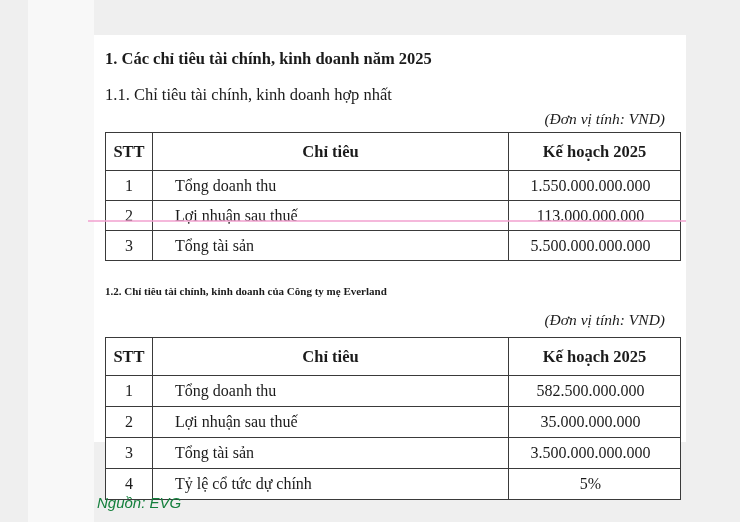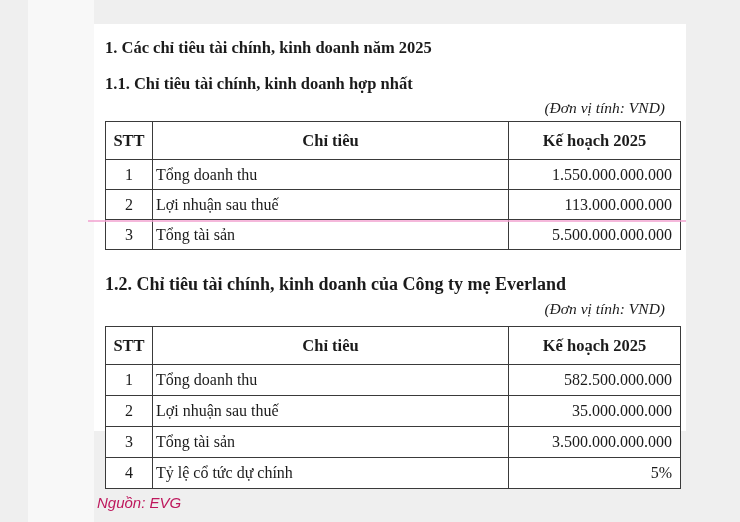--- a/index.html
+++ b/index.html
@@ -11,45 +11,45 @@
     color: #1b1b1b;
     overflow: hidden;
   }
   .left-band {
     position: absolute;
     left: 28px; top: 0; width: 66px; height: 522px;
     background: #f8f8f8;
   }
   .paper {
     position: absolute;
-    left: 94px; top: 24px; width: 592px; height: 407px;
+    left: 94px; top: 35px; width: 592px; height: 407px;
     background: #ffffff;
   }
   .heading-main {
     position: absolute;
     left: 11px; top: 14px;
     font-size: 16.5px; font-weight: bold;
     white-space: nowrap;
   }
   .heading-sub1 {
     position: absolute;
     left: 11px; top: 50px;
-    font-size: 16.5px; font-weight: bold;
+    font-size: 16.5px; font-weight: normal;
     white-space: nowrap;
   }
   .unit-note-1 {
     position: absolute;
     right: 21px; top: 75px;
     font-size: 15.5px; font-style: italic;
     white-space: nowrap;
   }
   .heading-sub2 {
     position: absolute;
     left: 11px; top: 250px;
-    font-size: 18px; font-weight: bold;
+    font-size: 11px; font-weight: bold;
     white-space: nowrap;
   }
   .unit-note-2 {
     position: absolute;
     right: 21px; top: 276px;
     font-size: 15.5px; font-style: italic;
     white-space: nowrap;
   }
   table.doc-table {
     position: absolute;
@@ -73,36 +73,36 @@
     height: 38px;
     font-size: 16.5px;
     margin-left: 28px;
   }
   .table-1 td { height: 30px; }
   .table-2 td { height: 31px; }
   .col-stt { width: 47px; }
   .col-name { width: 356px; }
   .col-plan { width: 172px; }
   td.cell-stt { text-align: center; }
-  td.cell-name { text-align: left; padding-left: 3px; }
-  td.cell-plan { text-align: right; padding-right: 8px; }
+  td.cell-name { text-align: left; padding-left: 22px; }
+  td.cell-plan { text-align: center; padding-right: 8px; }
   .pink-line {
     position: absolute;
     left: 88px; top: 220px;
     width: 598px; height: 2px;
     opacity: 0.75;
     z-index: 5;
   }
   .caption {
     position: absolute;
     left: 97px; top: 494px;
     font-family: "Liberation Sans", "DejaVu Sans", sans-serif;
     font-style: italic;
     font-size: 15px;
-    color: #be185d;
+    color: #15803d;
     white-space: nowrap;
   }
 </style>
 </head>
 <body style="background: rgb(239, 239, 239);">
 
 <div class="left-band"></div>
 
 <div class="paper" style="background: rgb(255, 255, 255);">
 

